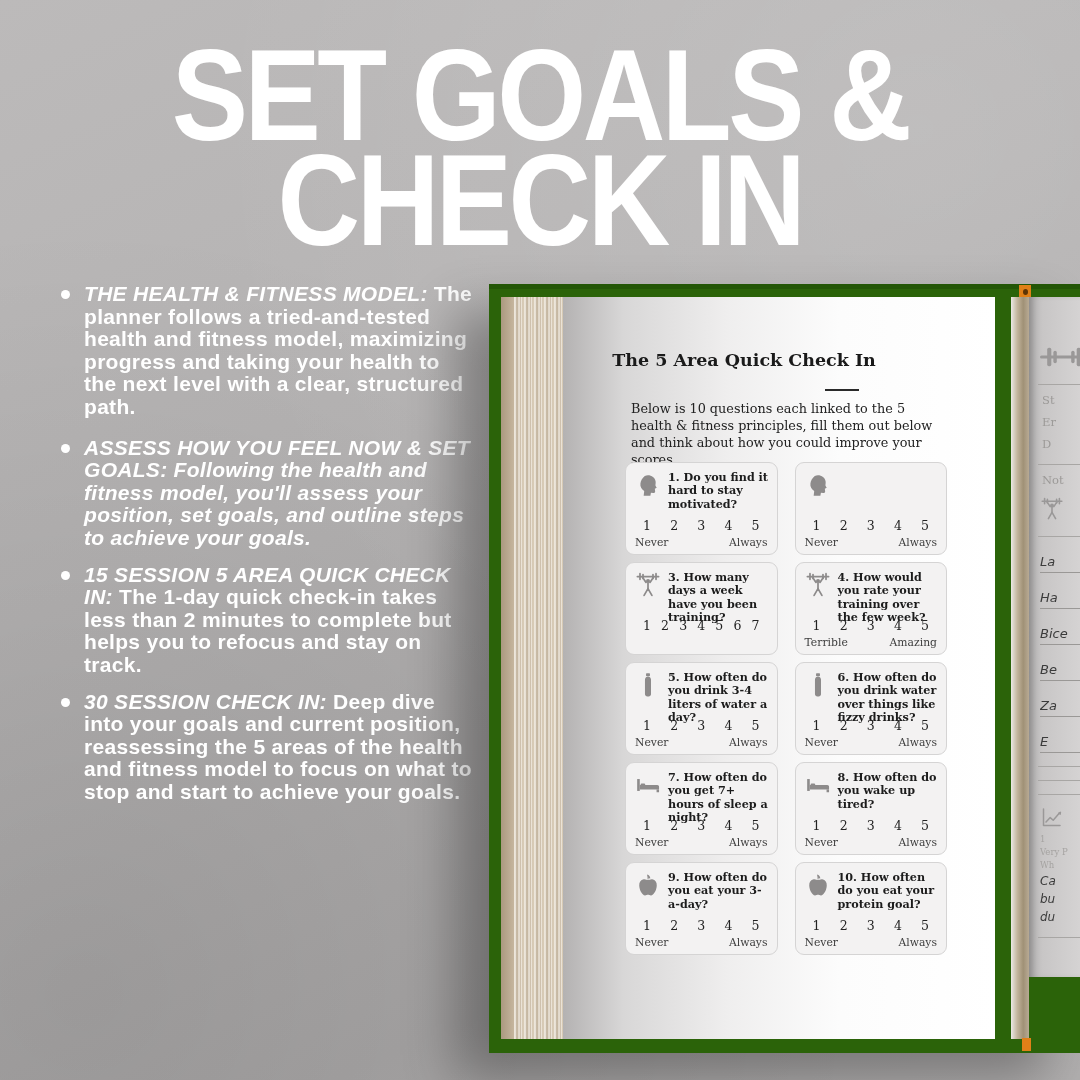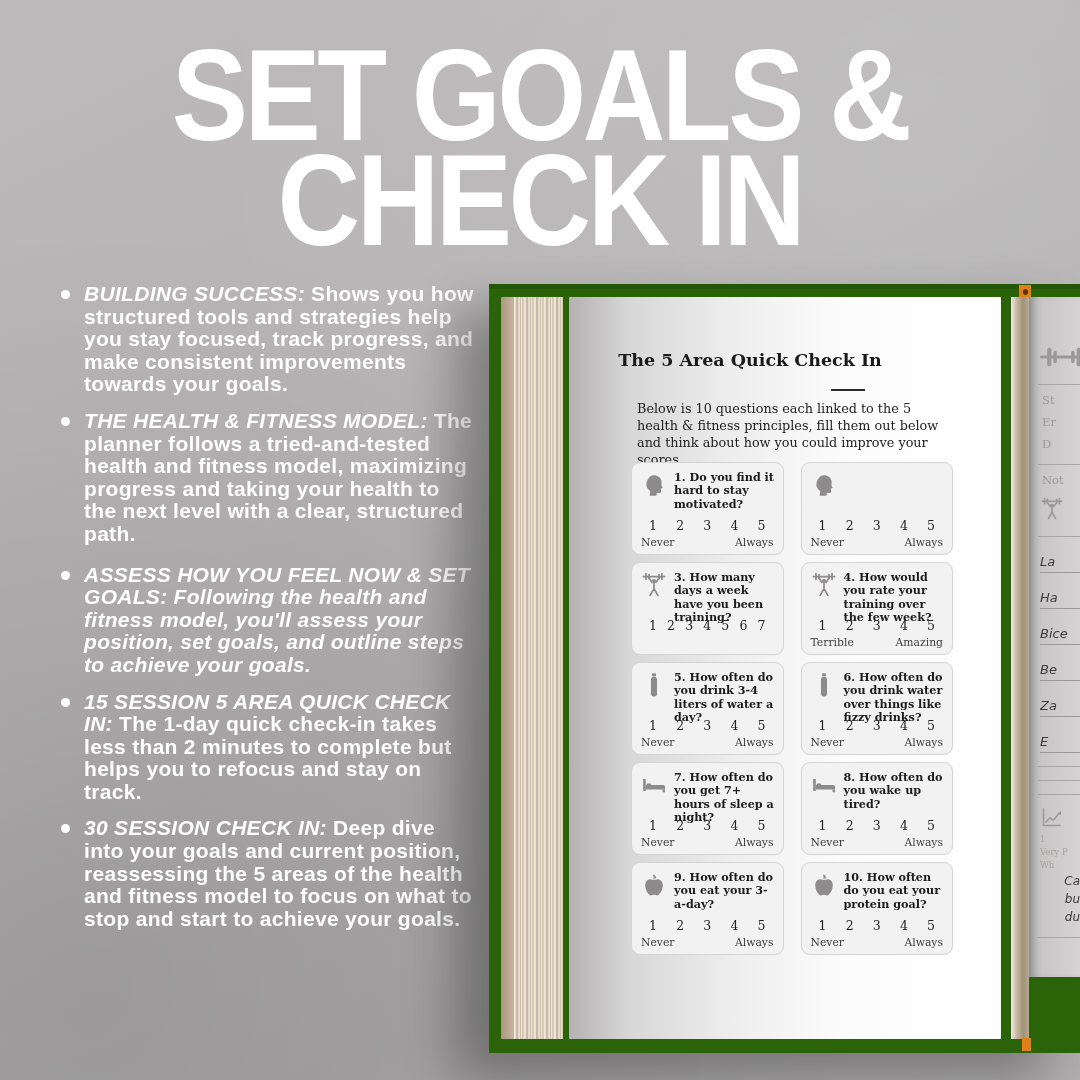--- a/index.html
+++ b/index.html
@@ -40,21 +40,21 @@
   .book::before{content:'';position:absolute;top:0;left:0;right:0;height:5px;background:#235606;}
   .page-edges{
     position:absolute;left:12px;top:13px;width:62px;height:742px;
     background:
       repeating-linear-gradient(90deg,
         #f4efe7 0px,#cdbda4 2px,#f7f3ec 4px,#b9a88f 6px,#efe9df 8px,#c4b49e 10px);
   }
   .page-edges::before{content:'';position:absolute;left:0;top:0;bottom:0;width:13px;
       background:linear-gradient(90deg,#ab997f,#c6b69e);}
   .left-page{
-    position:absolute;left:80px;top:13px;width:432px;height:742px;overflow:hidden;
+    position:absolute;left:74px;top:13px;width:432px;height:742px;overflow:hidden;
     background:linear-gradient(to right,#b4b2b2 0%,#d8d7d7 14%,#efeeee 38%,#fcfcfc 64%,#ffffff 100%);
   }
   .gutter{
     position:absolute;left:522px;top:13px;width:18px;height:742px;
     background:linear-gradient(90deg,#ece9e4 0%,#c3b59d 35%,#a09176 68%,#b8aa94 100%);
   }
   .right-page{
     position:absolute;left:540px;top:13px;width:51px;height:680px;overflow:hidden;
     background:linear-gradient(90deg,#c3c1c1,#cecccc 60%,#d5d3d3);
     box-shadow:inset 9px 0 10px -6px rgba(0,0,0,0.35);
@@ -92,38 +92,33 @@
   
   .rp-items{padding:38px 0 0 9px;}
   .rp-items > div{overflow:hidden;white-space:nowrap;}
   .rp-icon{color:#9a9898;margin:10px 0 2px 2px;height:26px;}
   .rp-icon svg{height:24px;display:block;}
   .rp-line{border-top:1.3px solid #a8a6a4;margin:13px 0 0 0;height:0;}
   .rp-label{font-family:"DejaVu Serif",serif;font-size:11.5px;color:#9c9a98;margin:8px 0 0 4px;}
   .rp-hand{font-family:"DejaVu Sans",sans-serif;font-style:italic;font-size:13px;color:#3b3b3b;
       margin:17px 0 0 2px;padding-bottom:3px;border-bottom:1.3px solid #9a9896;width:44px;}
   .rp-tiny{font-family:"DejaVu Serif",serif;font-size:8.5px;color:#a5a3a1;margin:3px 0 0 2px;}
-  .rp-note{font-family:"DejaVu Sans",sans-serif;font-style:italic;font-size:12px;color:#3b3b3b;margin:4px 0 0 2px;text-align:right;}
+  .rp-note{font-family:"DejaVu Sans",sans-serif;font-style:italic;font-size:12px;color:#3b3b3b;margin:4px 0 0 2px;}
 </style>
 </head>
 <body>
 
 <div class="canvas">
 
   <div class="headline">
     <div>SET GOALS &amp;</div>
     <div>CHECK IN</div>
   </div>
 
   <ul class="benefits" id="benefit-list">
-  <li>
-    <span class="dot"></span>
-    <span class="lead">BUILDING SUCCESS: </span>
-    <span class="body">Shows  you how structured tools and strategies help you stay focused, track progress, and make consistent improvements towards your goals.</span>
-  </li>
 
   <li>
     <span class="dot"></span>
     <span class="lead">THE HEALTH &amp; FITNESS MODEL: </span>
     <span class="body">The planner follows a tried-and-tested health and fitness model, maximizing progress and taking your health to the next level with a clear, structured path.</span>
   </li>
 
   <li class="italic-body gap-before">
     <span class="dot"></span>
     <span class="lead">ASSESS HOW YOU FEEL NOW &amp; SET GOALS: </span>

